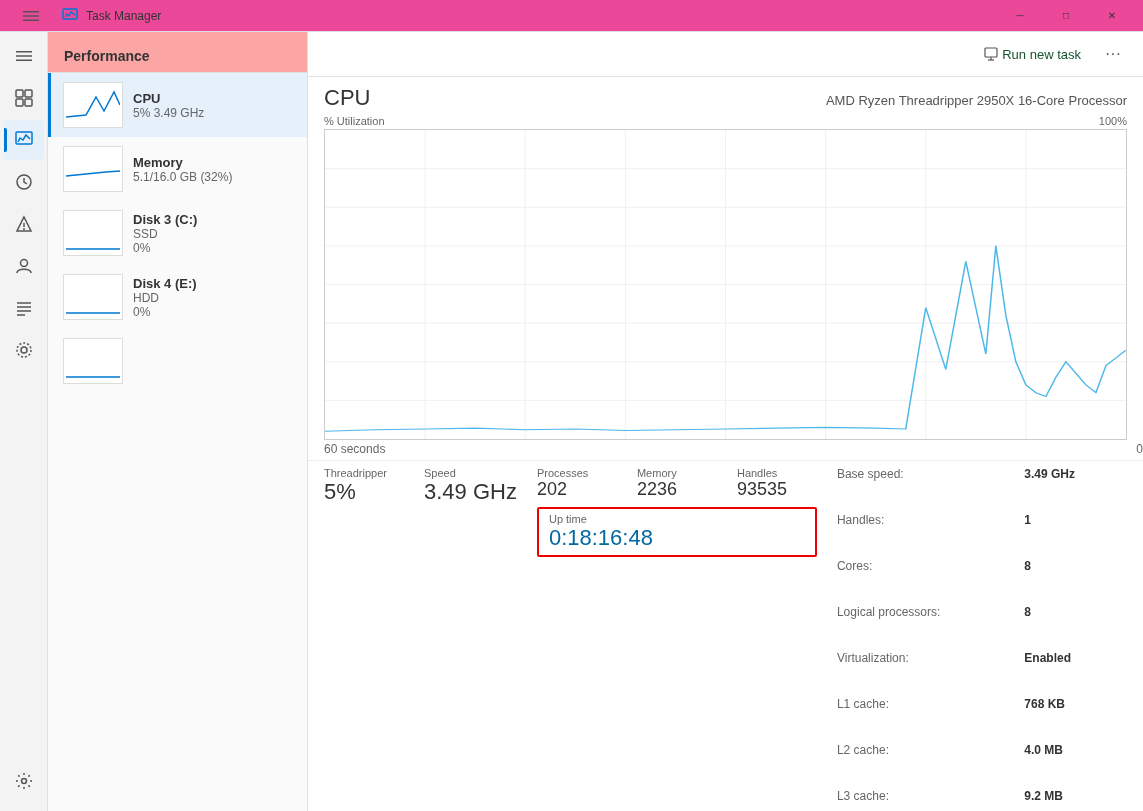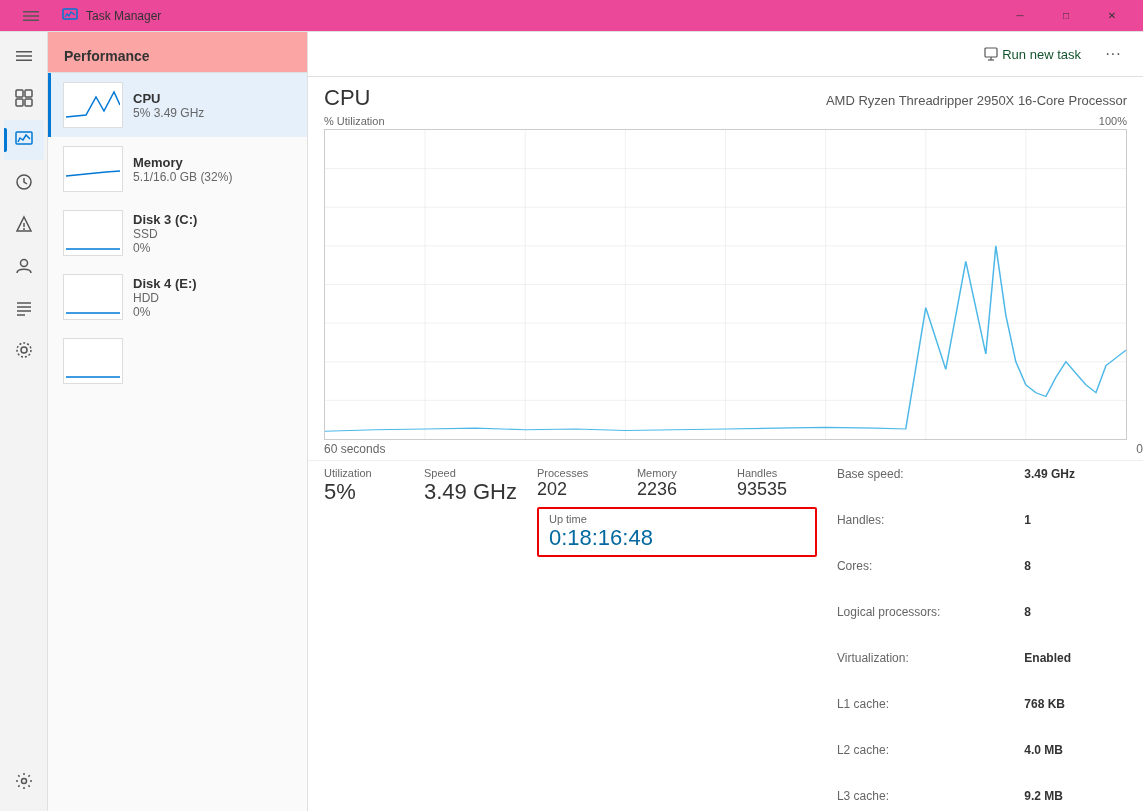--- a/index.html
+++ b/index.html
@@ -519,21 +519,21 @@
       </div>
     </div>
 
     <div class="chart-bottom-labels">
       <span>60 seconds</span>
       <span>0</span>
     </div>
 
     <div class="stats-bottom">
       <div class="stat-col">
-        <span class="stat-label">Utilization</span>
+        <span class="stat-label">Threadripper</span>
         <span class="stat-value">5%</span>
       </div>
       <div class="stat-col">
         <span class="stat-label">Speed</span>
         <span class="stat-value">3.49 GHz</span>
       </div>
 
       <div style="display:flex; flex-direction:column; gap:2px;">
         <div style="display:flex; gap:20px;">
           <div class="stat-col">

